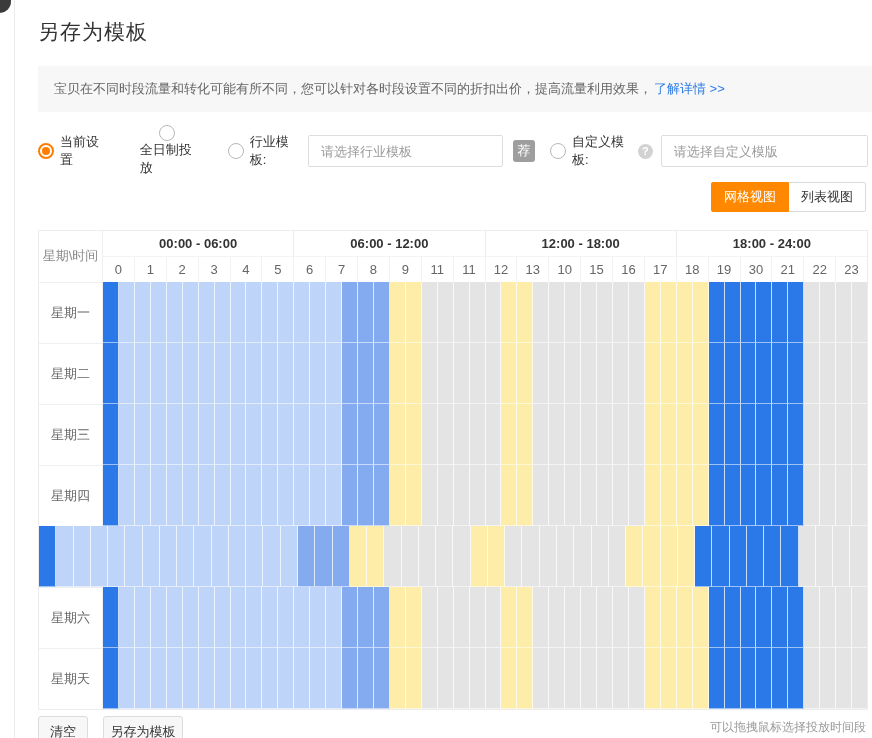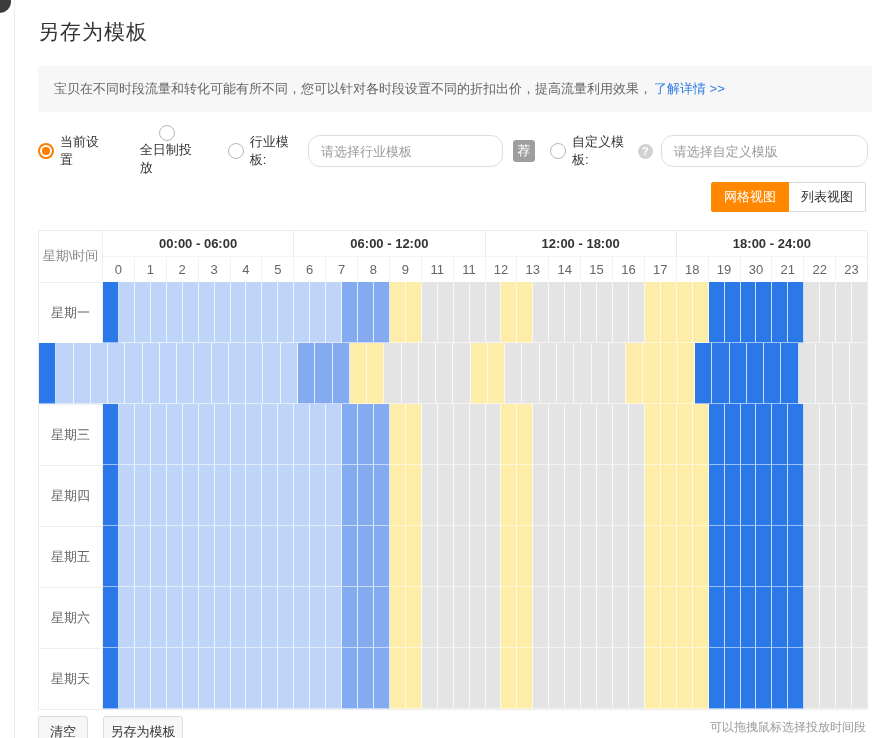--- a/index.html
+++ b/index.html
@@ -14,21 +14,21 @@
   .banner{position:absolute;left:38px;right:0;top:66px;height:46px;background:#f7f7f7;
     display:flex;align-items:center;padding-left:16px;box-sizing:border-box;font-size:13px;color:#666;}
   .banner a{color:#2f7de4;text-decoration:none;margin-left:2px;}
   
   .option-row{position:absolute;left:38px;top:133px;right:4px;height:36px;display:flex;align-items:center;font-size:13px;}
   .radio-group{display:flex;align-items:center;cursor:pointer;}
   .radio{width:14px;height:14px;border-radius:50%;border:1px solid #b8b8b8;background:#fff;box-sizing:content-box;position:relative;flex:none;}
   .radio.selected{border:2px solid #ff7d00;width:12px;height:12px;}
   .radio.selected::after{content:"";position:absolute;left:2px;top:2px;width:8px;height:8px;border-radius:50%;background:#ff7d00;}
   .radio-label{margin-left:6px;color:#333;}
-  .tpl-input{height:32px;border:1px solid #ddd;border-radius:12px;box-sizing:border-box;
+  .tpl-input{height:32px;border:1px solid #ddd;border-radius:2px;box-sizing:border-box;
     font-size:13px;color:#333;padding:0 12px;outline:none;font-family:"Liberation Sans",sans-serif;}
   .tpl-input::placeholder{color:#9a9a9a;}
   .badge{width:22px;height:22px;border-radius:3px;background:#9e9e9e;color:#fff;font-size:13px;
     display:flex;align-items:center;justify-content:center;flex:none;}
   .help{width:15px;height:15px;border-radius:50%;background:#d2d2d2;color:#fff;font-size:11px;font-weight:bold;
     display:flex;align-items:center;justify-content:center;margin-left:5px;flex:none;}
   
   .view-toggle{position:absolute;top:182px;right:6px;display:flex;}
   .btn-view{height:30px;padding:0 12px;font-size:13px;display:flex;align-items:center;justify-content:center;
     box-sizing:border-box;cursor:pointer;}
@@ -121,21 +121,21 @@
           <div class="hour-cell">4</div>
           <div class="hour-cell">5</div>
           <div class="hour-cell">6</div>
           <div class="hour-cell">7</div>
           <div class="hour-cell">8</div>
           <div class="hour-cell">9</div>
           <div class="hour-cell">11</div>
           <div class="hour-cell">11</div>
           <div class="hour-cell">12</div>
           <div class="hour-cell">13</div>
-          <div class="hour-cell">14</div>
+          <div class="hour-cell">10</div>
           <div class="hour-cell">15</div>
           <div class="hour-cell">16</div>
           <div class="hour-cell">17</div>
           <div class="hour-cell">18</div>
           <div class="hour-cell">19</div>
           <div class="hour-cell">30</div>
           <div class="hour-cell">21</div>
           <div class="hour-cell">22</div>
           <div class="hour-cell">23</div>
         </div>
@@ -189,20 +189,21 @@
           <div class="slot" style="background: rgb(43, 120, 233);"></div>
           <div class="slot" style="background: rgb(43, 120, 233);"></div>
           <div class="slot" style="background: rgb(43, 120, 233);"></div>
           <div class="slot" style="background: rgb(228, 228, 228);"></div>
           <div class="slot" style="background: rgb(228, 228, 228);"></div>
           <div class="slot" style="background: rgb(228, 228, 228);"></div>
           <div class="slot" style="background: rgb(228, 228, 228);"></div>
         </div>
       </div>
       <div class="day-row">
+        <div class="day-label">星期二</div>
         <div class="slots">
           <div class="slot" style="background: rgb(43, 120, 233);"></div>
           <div class="slot" style="background: rgb(190, 213, 249);"></div>
           <div class="slot" style="background: rgb(190, 213, 249);"></div>
           <div class="slot" style="background: rgb(190, 213, 249);"></div>
           <div class="slot" style="background: rgb(190, 213, 249);"></div>
           <div class="slot" style="background: rgb(190, 213, 249);"></div>
           <div class="slot" style="background: rgb(190, 213, 249);"></div>
           <div class="slot" style="background: rgb(190, 213, 249);"></div>
           <div class="slot" style="background: rgb(190, 213, 249);"></div>
@@ -347,21 +348,20 @@
           <div class="slot" style="background: rgb(43, 120, 233);"></div>
           <div class="slot" style="background: rgb(43, 120, 233);"></div>
           <div class="slot" style="background: rgb(43, 120, 233);"></div>
           <div class="slot" style="background: rgb(228, 228, 228);"></div>
           <div class="slot" style="background: rgb(228, 228, 228);"></div>
           <div class="slot" style="background: rgb(228, 228, 228);"></div>
           <div class="slot" style="background: rgb(228, 228, 228);"></div>
         </div>
       </div>
       <div class="day-row">
-        <div class="day-label">星期五</div>
         <div class="slots">
           <div class="slot" style="background: rgb(43, 120, 233);"></div>
           <div class="slot" style="background: rgb(190, 213, 249);"></div>
           <div class="slot" style="background: rgb(190, 213, 249);"></div>
           <div class="slot" style="background: rgb(190, 213, 249);"></div>
           <div class="slot" style="background: rgb(190, 213, 249);"></div>
           <div class="slot" style="background: rgb(190, 213, 249);"></div>
           <div class="slot" style="background: rgb(190, 213, 249);"></div>
           <div class="slot" style="background: rgb(190, 213, 249);"></div>
           <div class="slot" style="background: rgb(190, 213, 249);"></div>

